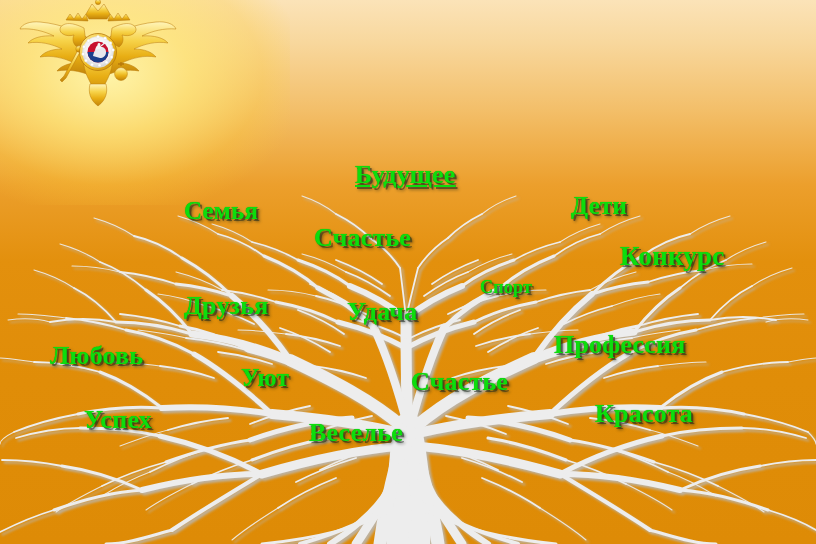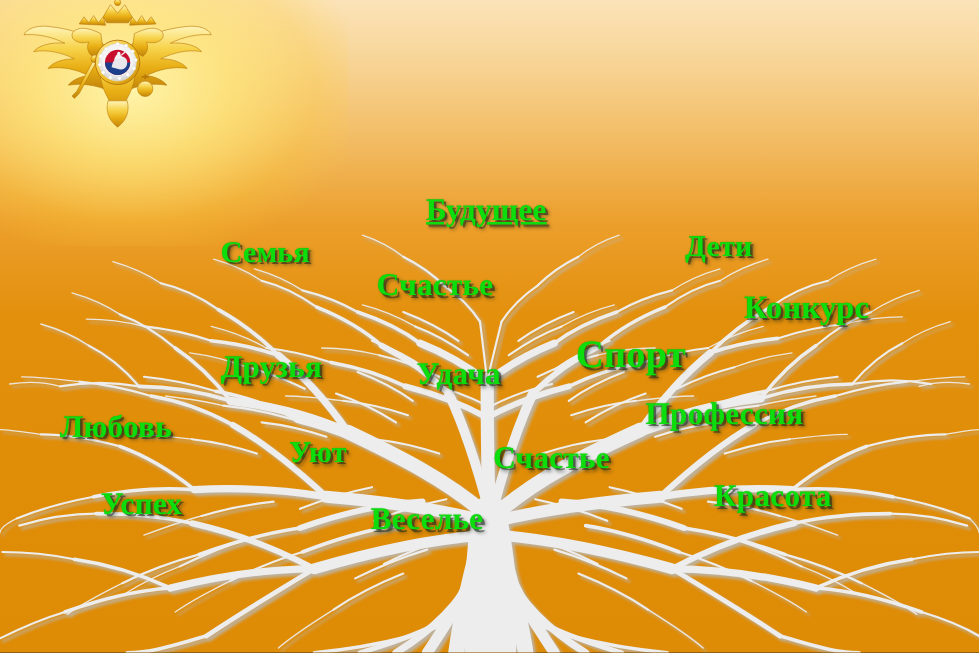--- a/index.html
+++ b/index.html
@@ -471,24 +471,24 @@
     <span class="title-line tl2">социальной рекламы</span>
     <span class="title-line tl3">«Спасем жизнь вместе»</span>
   </div>
 
   <div id="words-layer">
       <div class="word" style="left: 355px; top: 160px; font-size: 26px; color: rgb(13, 221, 13); text-decoration: underline;">Будущее</div>
       <div class="word" style="left: 184px; top: 197px; font-size: 25px; color: rgb(13, 221, 13);">Семья</div>
       <div class="word" style="left: 539px; top: 192px; font-size: 25px; color: rgb(13, 221, 13); margin-left: 32px;">Дети</div>
       <div class="word" style="left: 314px; top: 223px; font-size: 26px; color: rgb(13, 221, 13);">Счастье</div>
       <div class="word" style="left: 620px; top: 241px; font-size: 27px; color: rgb(13, 221, 13);">Конкурс</div>
-      <div class="word" style="left: 480px; top: 277px; font-size: 32px; color: rgb(13, 221, 13);">Спорт</div>
+      <div class="word" style="left: 480px; top: 277px; font-size: 18px; color: rgb(13, 221, 13);">Спорт</div>
       <div class="word" style="left: 184px; top: 291px; font-size: 26px; color: rgb(13, 221, 13);">Друзья</div>
       <div class="word" style="left: 347px; top: 297px; font-size: 26px; color: rgb(13, 221, 13);">Удача</div>
-      <div class="word" style="left: 538px; top: 330px; font-size: 26px; color: rgb(13, 221, 13);">Профессия</div>
+      <div class="word" style="left: 554px; top: 330px; font-size: 26px; color: rgb(13, 221, 13);">Профессия</div>
       <div class="word" style="left: 50px; top: 341px; font-size: 26px; color: rgb(13, 221, 13);">Любовь</div>
       <div class="word" style="left: 241px; top: 364px; font-size: 25px; color: rgb(13, 221, 13);">Уют</div>
       <div class="word" style="left: 411px; top: 367px; font-size: 26px; color: rgb(13, 221, 13);">Счастье</div>
       <div class="word" style="left: 595px; top: 399px; font-size: 26px; color: rgb(13, 221, 13);">Красота</div>
       <div class="word" style="left: 84px; top: 405px; font-size: 26px; color: rgb(13, 221, 13);">Успех</div>
       <div class="word" style="left: 309px; top: 418px; font-size: 26px; color: rgb(13, 221, 13);">Веселье</div>
     </div>
 
   <div class="bottom-caption">ТЮМЕНСКАЯ</div>
 

